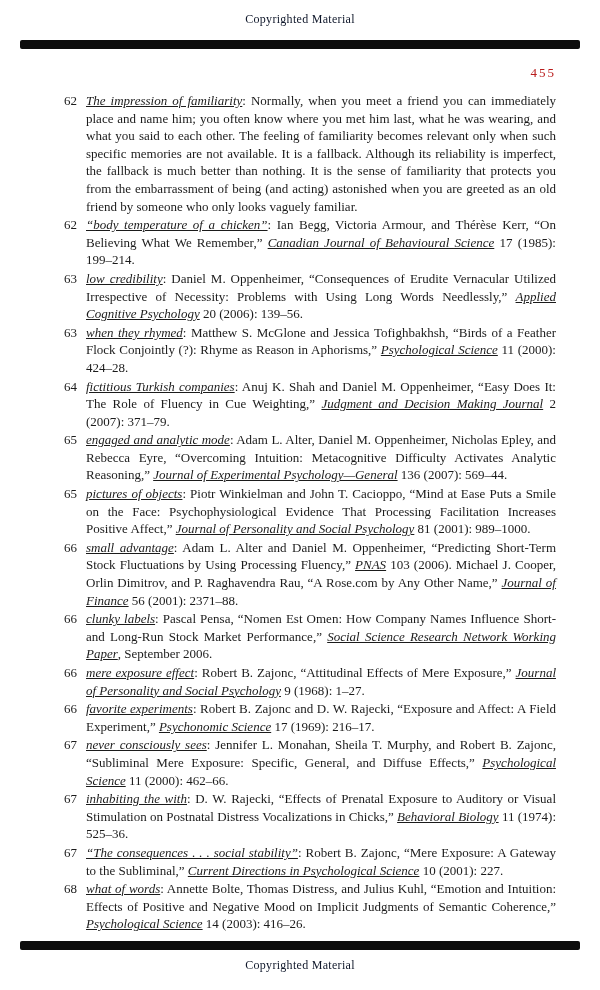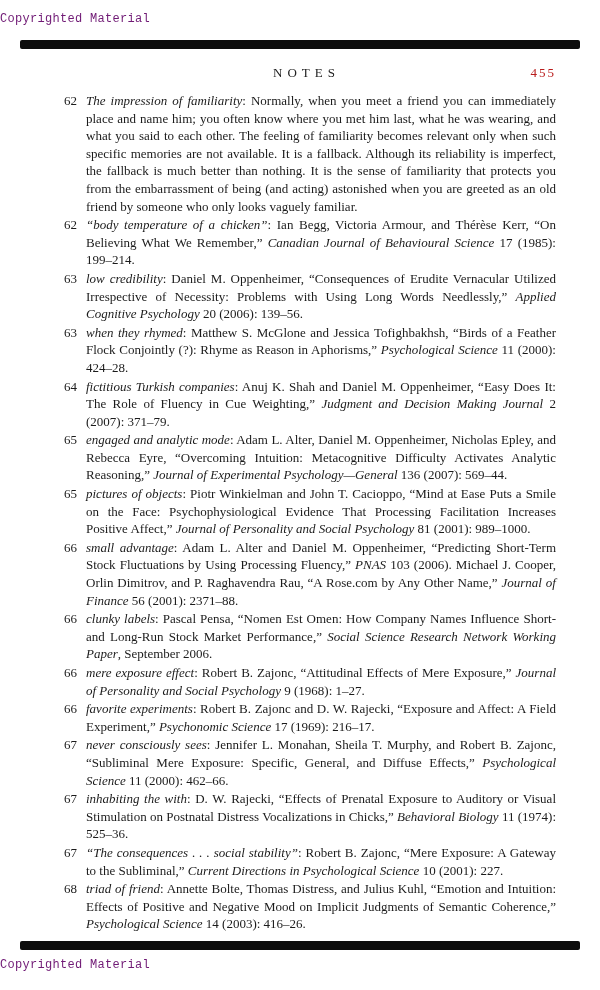--- a/index.html
+++ b/index.html
@@ -12,24 +12,24 @@
     height: 990px;
     position: relative;
     overflow: hidden;
     font-family: "Liberation Serif", "DejaVu Serif", serif;
     color: #1b1b1b;
   }
   .copyright {
     position: absolute;
     left: 0;
     width: 100%;
-    text-align: left;
-    font-family: Liberation Mono, monospace;
+    text-align: center;
+    font-family: Liberation Serif, serif;
     font-size: 12px;
-    color: #701a75;
+    color: #0f172a;
     letter-spacing: 0.3px;
   }
   .copyright.top { top: 12px; }
   .copyright.bottom { top: 958px; }
   .cover-bar {
     position: absolute;
     left: 20px;
     right: 20px;
     height: 9px;
     background: #0c0c0c;
@@ -74,31 +74,30 @@
   .note-num {
     flex: none;
     width: 20px;
     text-align: right;
     padding-right: 9px;
   }
   .note-body {
     flex: 1;
     text-align: justify;
   }
-  .note-body em { font-style: italic; }
+  .note-body em { font-style: italic; text-decoration: underline; }
 </style>
 </head>
 <body>
 
 <div class="copyright top">Copyrighted Material</div>
 
 <div class="cover-bar top"></div>
 
 <div class="page-header">
-  <span class="header-title">NOTES</span>
   <span class="page-num">455</span>
 </div>
 
 <div class="notes-list" id="notes-list">
     <div class="note">
       <span class="note-num">62</span>
       <div class="note-body"><em>The impression of familiarity</em><span>: Normally, when you meet a friend you can immediately place and name him; you often know where you met him last, what he was wearing, and what you said to each other. The feeling of familiarity becomes relevant only when such specific memories are not available. It is a fallback. Although its reliability is imperfect, the fallback is much better than nothing. It is the sense of familiarity that protects you from the embarrassment of being (and acting) astonished when you are greeted as an old friend by someone who only looks vaguely familiar.</span></div>
     </div>
     <div class="note">
       <span class="note-num">62</span>
@@ -147,19 +146,19 @@
     <div class="note">
       <span class="note-num">67</span>
       <div class="note-body"><em>inhabiting the with</em><span>: D. W. Rajecki, “Effects of Prenatal Exposure to Auditory or Visual Stimulation on Postnatal Distress Vocalizations in Chicks,” </span><em>Behavioral Biology</em><span> 11 (1974): 525–36.</span></div>
     </div>
     <div class="note">
       <span class="note-num">67</span>
       <div class="note-body"><em>“The consequences . . . social stability”</em><span>: Robert B. Zajonc, “Mere Exposure: A Gateway to the Subliminal,” </span><em>Current Directions in Psychological Science</em><span> 10 (2001): 227.</span></div>
     </div>
     <div class="note">
       <span class="note-num">68</span>
-      <div class="note-body"><em>triad of friend</em><span>: Annette Bolte, Thomas Distress, and Julius Kuhl, “Emotion and Intuition: Effects of Positive and Negative Mood on Implicit Judgments of Semantic Coherence,” </span><em>Psychological Science</em><span> 14 (2003): 416–26.</span></div>
+      <div class="note-body"><em>what of words</em><span>: Annette Bolte, Thomas Distress, and Julius Kuhl, “Emotion and Intuition: Effects of Positive and Negative Mood on Implicit Judgments of Semantic Coherence,” </span><em>Psychological Science</em><span> 14 (2003): 416–26.</span></div>
     </div>
   </div>
 
 <div class="cover-bar bottom"></div>
 
 <div class="copyright bottom">Copyrighted Material</div>
 
 </body></html>

